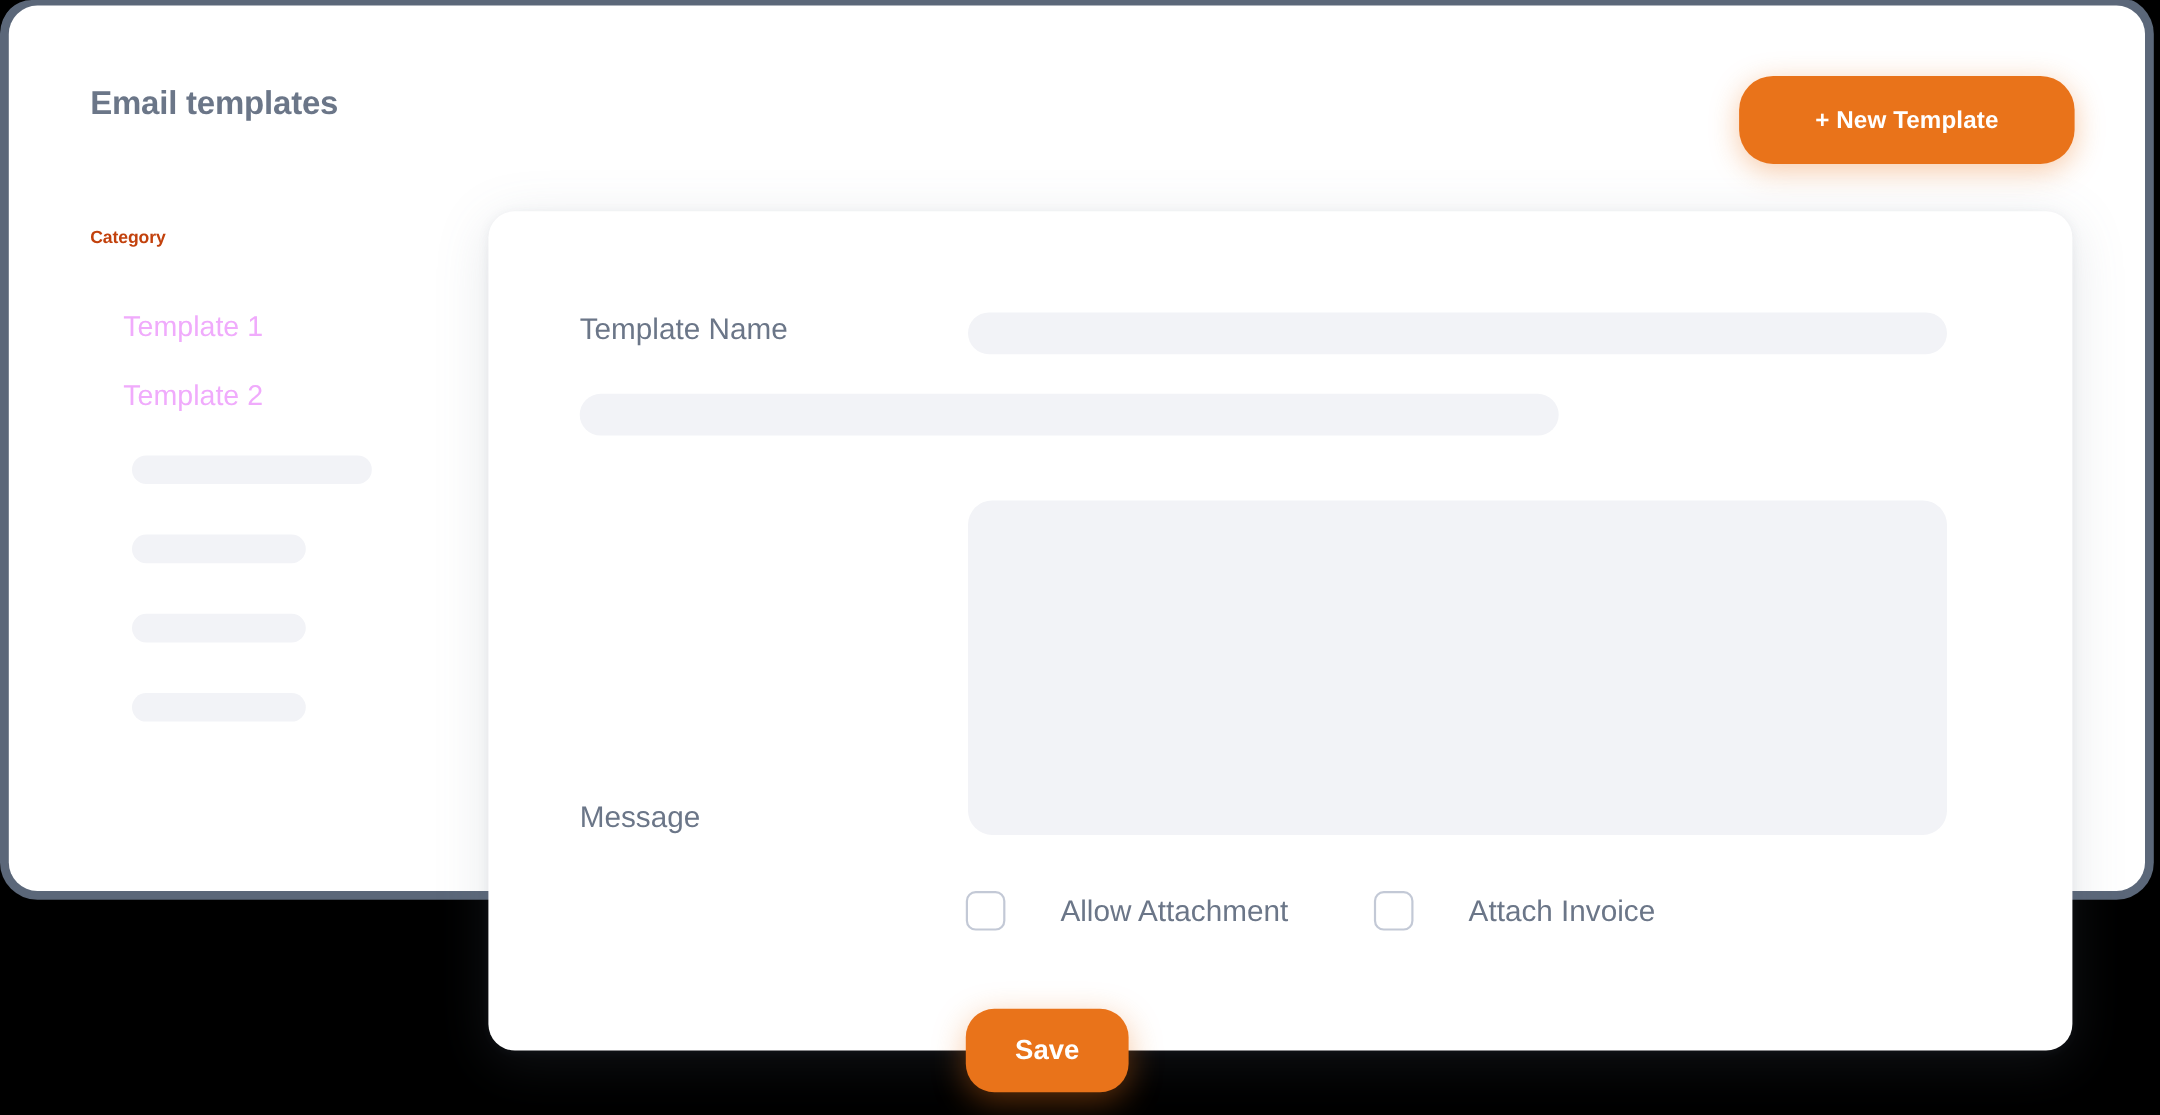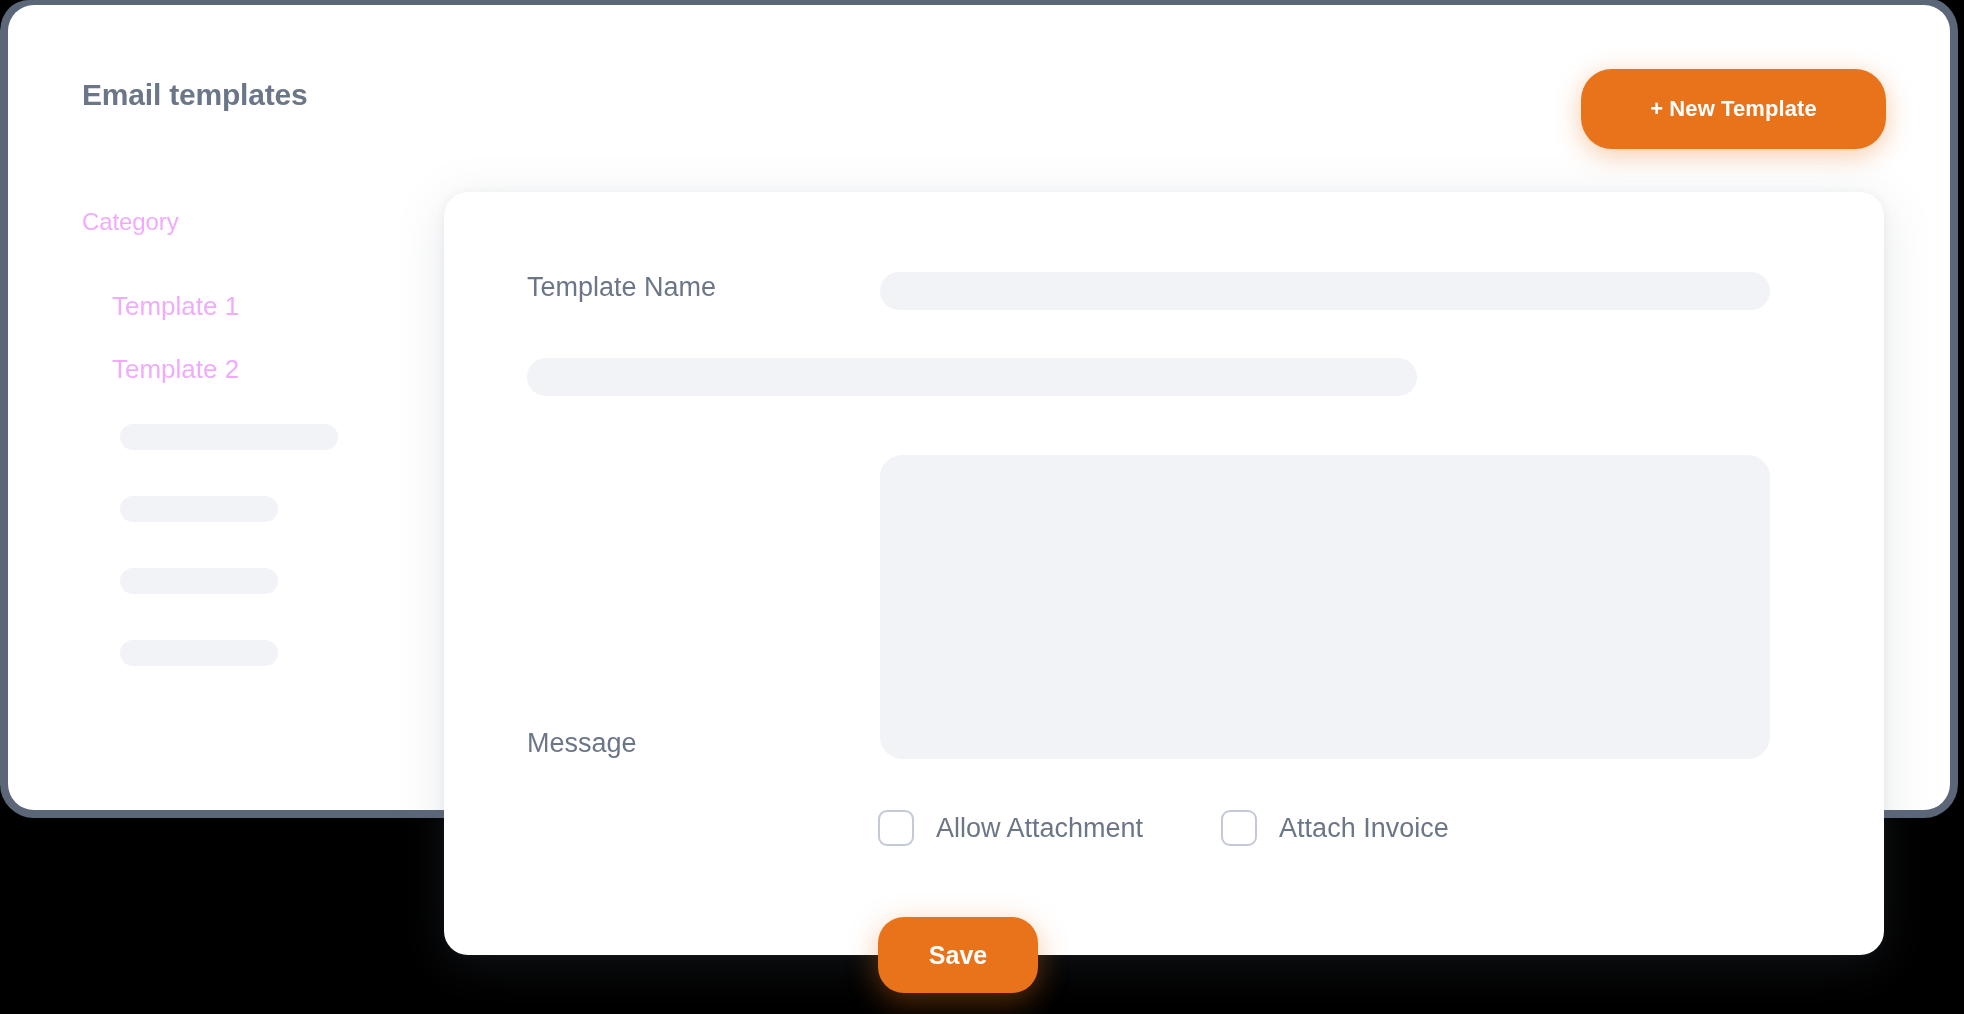--- a/index.html
+++ b/index.html
@@ -65,23 +65,23 @@
 
   
   .sidebar {
     position: absolute;
     left: 82px;
     top: 208px;
     width: 320px;
   }
 
   .sidebar-heading {
-    font-size: 24px;
-    font-weight: normal;
-    color: #f0abfc;
+    font-size: 16px;
+    font-weight: bold;
+    color: #c2410c;
     letter-spacing: -0.1px;
     margin: 0 0 46px 0;
   }
 
   .sidebar-item {
     font-size: 26px;
     color: #f0abfc;
     margin: 0 0 14px 30px;
     padding: 9px 0;
     cursor: pointer;
@@ -145,21 +145,21 @@
     height: 304px;
     width: 890px;
     outline: none;
     resize: none;
     font-family: "Liberation Sans", sans-serif;
     font-size: 22px;
     color: #6b7688;
     padding: 20px 26px;
   }
 
-  .row-name   { left: 527px; top: 272px; }
+  .row-name   { left: 527px; top: 284px; }
   .row-subject{ left: 527px; top: 358px; }
   .row-message{ left: 527px; top: 455px; align-items: flex-end; }
 
   .row-name .field-label,
   .row-subject .field-label,
   .row-message .field-label { width: 353px; }
 
   
   .checkbox-row {
     position: absolute;
@@ -183,28 +183,29 @@
     border: 2px solid #c3c9d6;
     border-radius: 9px;
     background: #ffffff;
     flex: 0 0 auto;
   }
 
   .checkbox-label {
     font-size: 27px;
     color: #6b7688;
     white-space: nowrap;
+    margin-left: 28px;
   }
 
   
   .save-btn {
     position: absolute;
     left: 878px;
     top: 917px;
-    width: 160px;
+    width: 148px;
     height: 76px;
     background: #e9731a;
     color: #ffffff;
     border: none;
     border-radius: 26px;
     font-family: "Liberation Sans", sans-serif;
     font-size: 25px;
     font-weight: bold;
     cursor: pointer;
     padding: 0;

